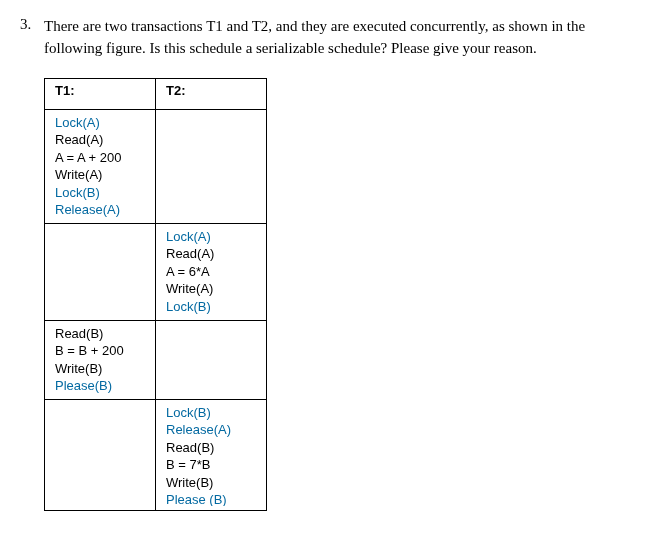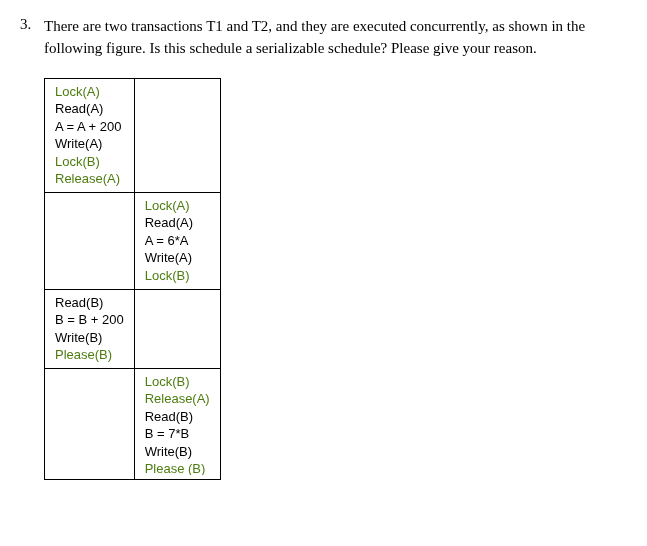--- a/index.html
+++ b/index.html
@@ -40,40 +40,44 @@
   }
   table.schedule th {
     font-weight: bold;
     height: 22px;
     width: 90px;
   }
   .ops {
     line-height: 1.35;
   }
   .op { white-space: nowrap; }
-  .red { color: #4d7c0f; }
+  .red { color: #0369a1; }
 
   .clip {
     height: 102px;
     overflow: hidden;
   }
   .t2col { width: 90px; }
 </style>
 </head>
 <body>
 
 <div class="question">
   <div class="qnum">3.</div>
   <div class="qtext">
     <span>There are two transactions T1 and T2, and they are executed concurrently, as shown in the following figure. Is this schedule a serializable schedule? </span><span class="bold">Please give your reason.</span>
   </div>
 </div>
 
 <table class="schedule">
   <tbody>
+      <tr>
+    <th>T1:</th>
+    <th class="t2col">T2:</th>
+  </tr>
   <tr>
     <td>
           <div class="ops">
             <div class="op red">Lock(A)</div>
             <div class="op">Read(A)</div>
             <div class="op">A = A + 200</div>
             <div class="op">Write(A)</div>
             <div class="op red">Lock(B)</div>
             <div class="op red">Release(A)</div>
           </div>

